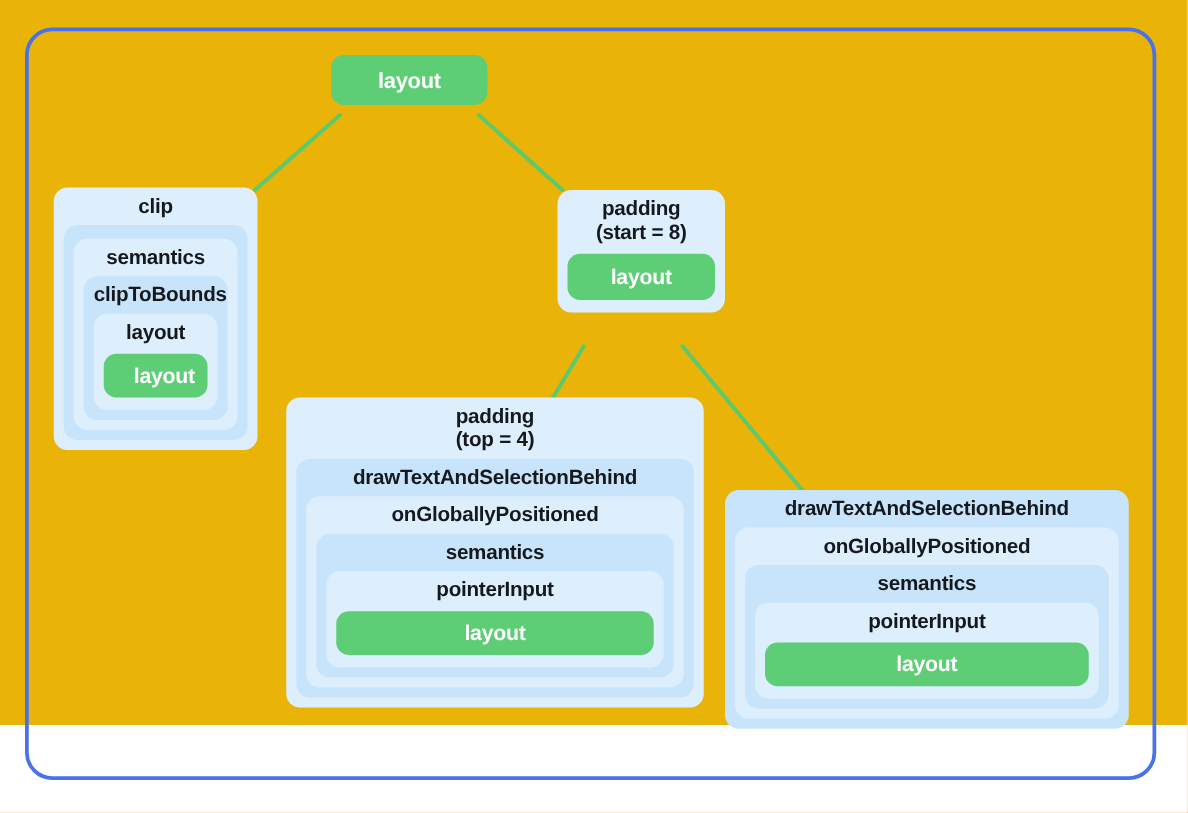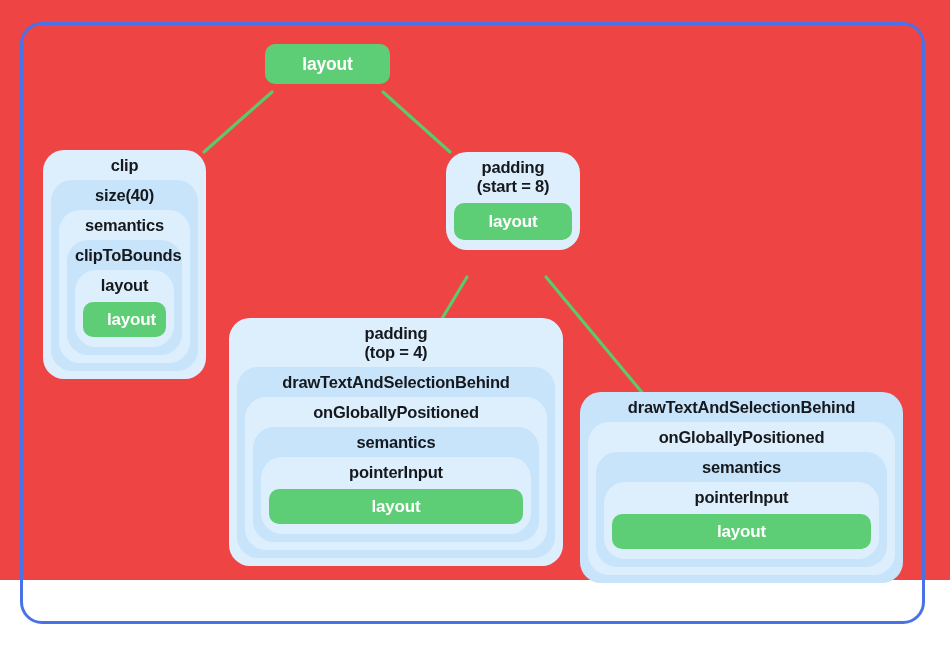--- a/index.html
+++ b/index.html
@@ -11,21 +11,21 @@
     width: 950px;
     height: 650px;
     font-family: "Liberation Sans", sans-serif;
     overflow: hidden;
   }
 
   #canvas {
     position: relative;
     width: 950px;
     height: 580px;
-    background: #ef4444;
+    background: #eab308;
   }
 
   
   #frame {
     position: absolute;
     left: 20px;
     top: 22px;
     width: 905px;
     height: 602px;
     border: 3px solid #4a72e8;
@@ -47,21 +47,21 @@
   
   .node {
     position: absolute;
     box-sizing: border-box;
     border-radius: 12px;
   }
 
   
   .mod {
     box-sizing: border-box;
-    border-radius: 21px;
+    border-radius: 11px;
     padding: 6px 8px 8px 8px;
     text-align: center;
   }
   .mod.shade-a { background: #c7e4fb; }
   .mod.shade-b { background: #ddeffd; }
 
   .mod > .mod {
     margin-top: 5px;
   }
 
@@ -148,21 +148,20 @@
   </svg>
 
   <div class="node" id="root-node">
     <span class="pill">layout</span>
   </div>
 
   <div class="node" id="clip-node">
     <div class="mod shade-b">
       <span class="mod-label">clip</span>
       <div class="mod shade-a">
-        <span class="mod-label">size(40)</span>
         <div class="mod shade-b">
           <span class="mod-label">semantics</span>
           <div class="mod shade-a">
             <span class="mod-label">clipToBounds</span>
             <div class="mod shade-b">
               <span class="mod-label">layout</span>
               <span class="pill">layout</span>
             </div>
           </div>
         </div>

